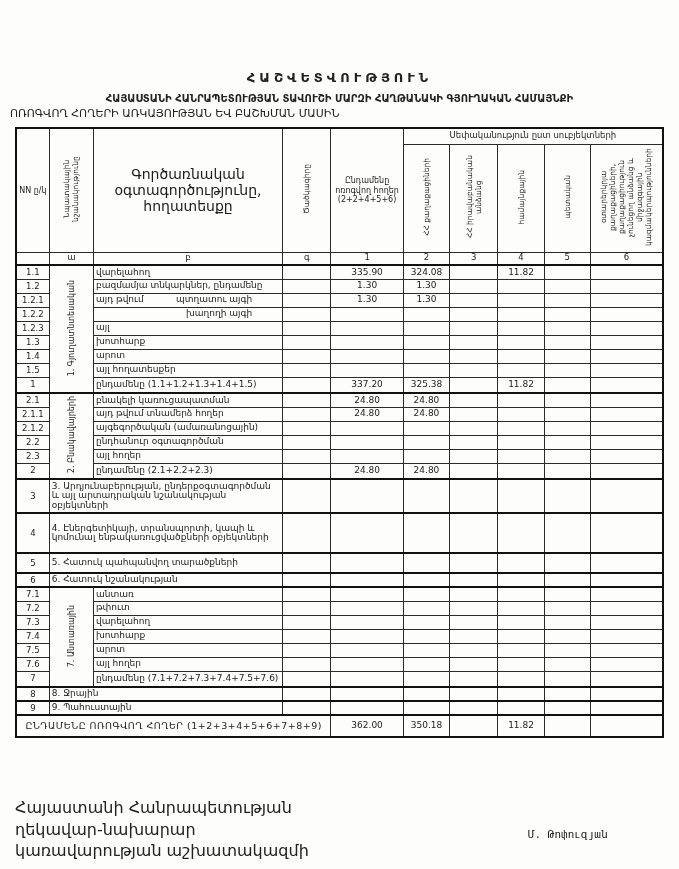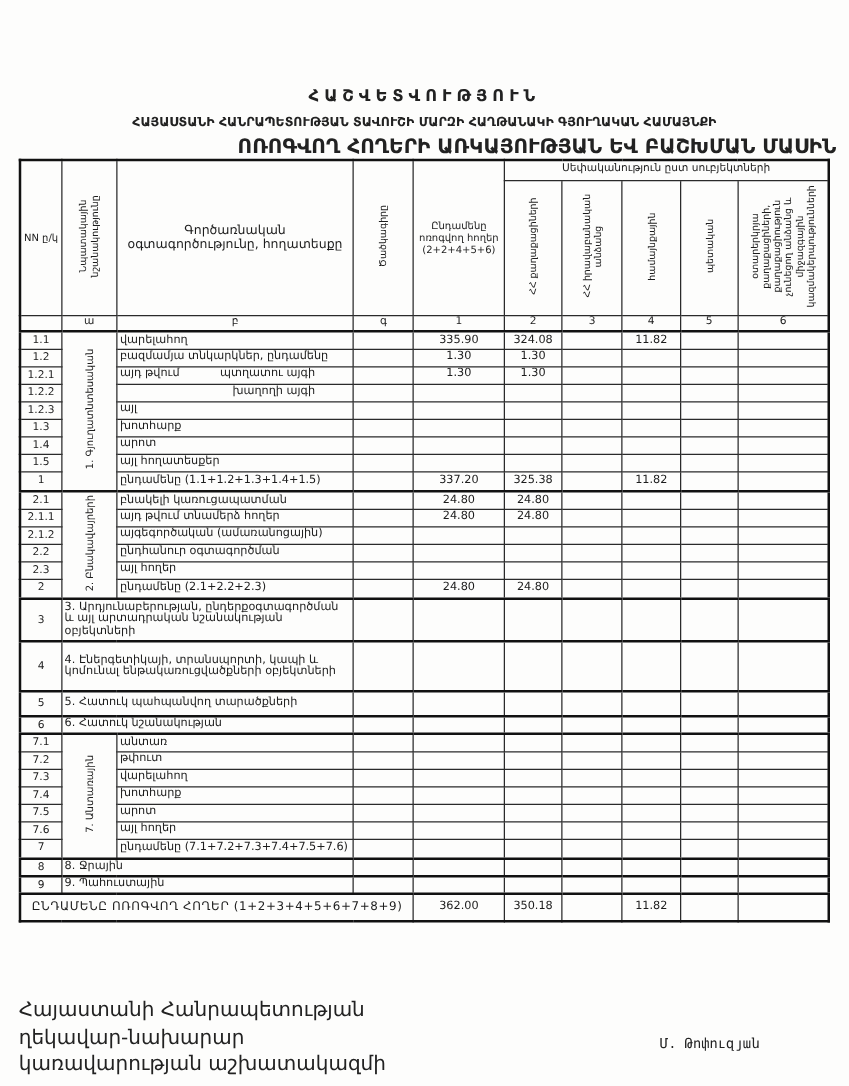--- a/index.html
+++ b/index.html
@@ -18,40 +18,40 @@
   }
   .doc-title{
     position:absolute;top:70px;left:0;width:679px;text-align:center;
     font-size:13px;font-weight:bold;letter-spacing:4px;color:#222;
   }
   .doc-sub1{
     position:absolute;top:93px;left:10px;width:659px;text-align:center;
     font-size:10px;font-weight:bold;color:#222;
   }
   .doc-sub2{
-    position:absolute;top:107px;left:10px;width:659px;text-align:right;
-    font-size:16px;font-weight:bold;color:#222;
+    position:absolute;top:107px;left:10px;width:659px;text-align:left;
+    font-size:11px;font-weight:normal;color:#222;
   }
   table.report{
     position:absolute;top:127px;left:15px;width:649px;
     border-collapse:collapse;table-layout:fixed;
     border:2px solid #111;
   }
   table.report th,table.report td{
     border:1px solid #2a2a2a;
     padding:0 2px;
     font-weight:normal;
     overflow:hidden;
     color:#1c1c1c;
   }
   thead th{text-align:center;vertical-align:middle;font-size:8px;line-height:1.15;}
   tr.hrow-top{height:16px;}
   tr.hrow-top th.ownh{font-size:8.5px;}
   tr.hrow-sub{height:108px;}
-  th.nameh{font-size:10px;}
+  th.nameh{font-size:14px;}
   th.totalh{font-size:8px;}
   .v{
     display:inline-block;
     writing-mode:vertical-rl;
     transform:rotate(180deg);
     max-height:102px;
     font-size:7.5px;line-height:1.2;
     white-space:normal;
   }
   th.vh{vertical-align:middle;text-align:center;}

